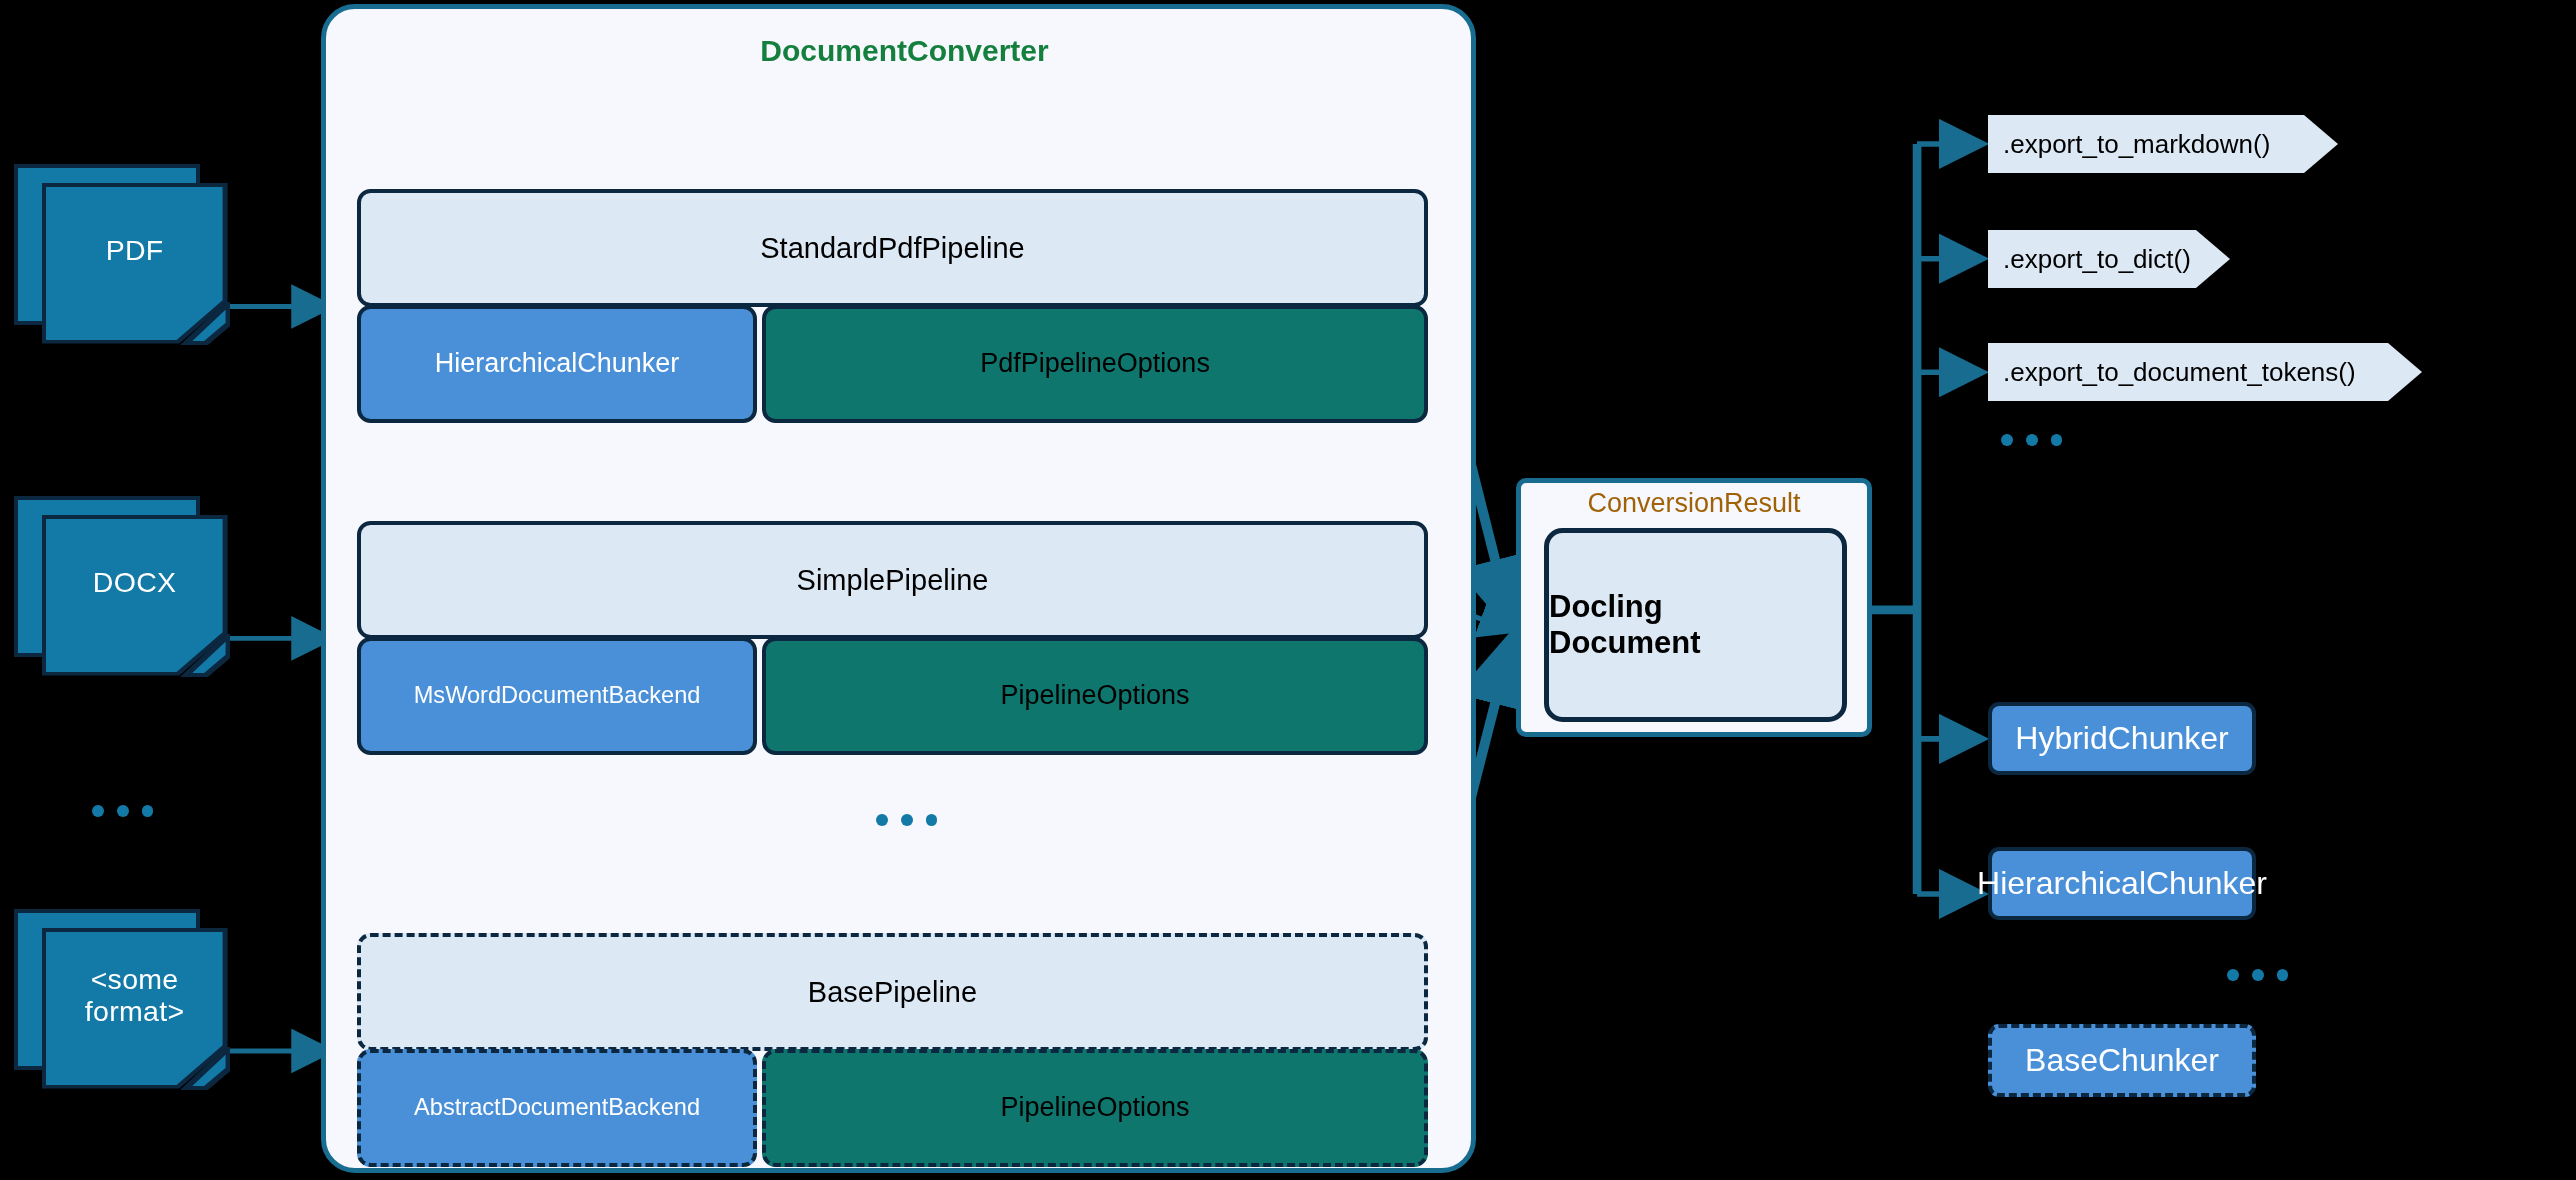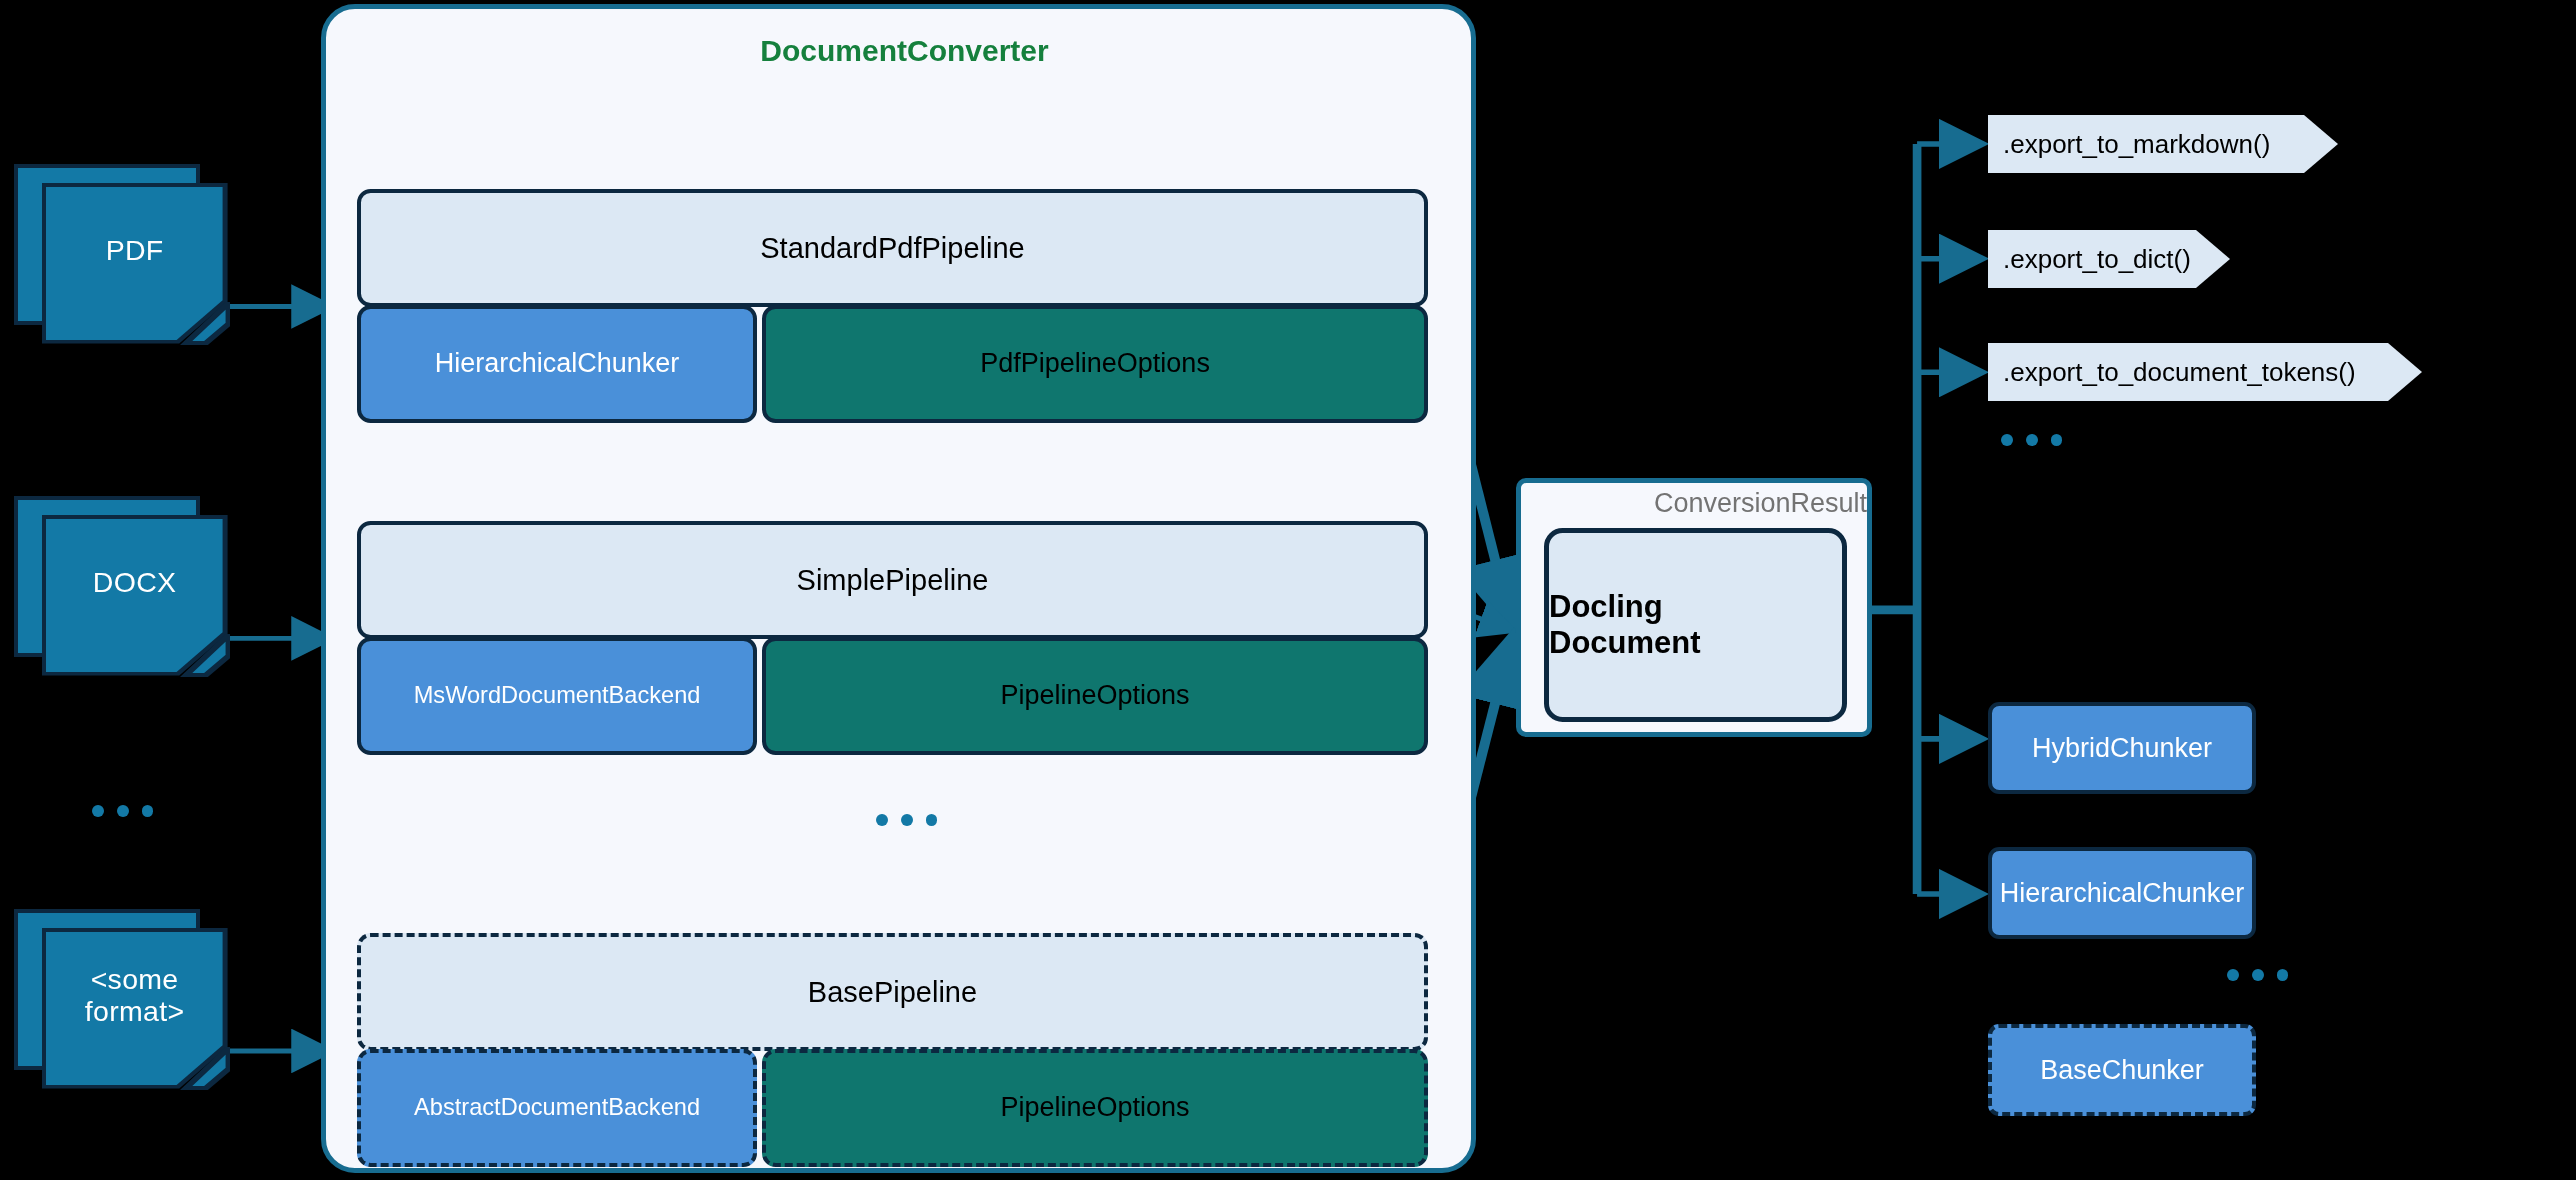--- a/index.html
+++ b/index.html
@@ -45,36 +45,36 @@
   .cell.options{width:669px;background:#0f766e;color:#000;margin-left:5px;}
   .dashed .pipe-head,.dashed .cell{border-style:dashed;}
 
   
   .dots{position:absolute;display:flex;gap:13px;align-items:center;}
   .dots i{display:block;width:11.8px;height:11.8px;border-radius:50%;background:#1379a6;}
 
   
   #conv-result{position:absolute;left:1516px;top:478px;width:356px;height:259px;
                background:#f6f8fd;border:5.6px solid #176c90;border-radius:10px;box-sizing:border-box;}
-  #conv-result-title{position:absolute;left:0;top:5px;width:100%;text-align:right;
-                     font-size:27px;color:#737373;}
+  #conv-result-title{position:absolute;left:0;top:5px;width:100%;text-align:center;
+                     font-size:27px;color:#a16207;}
   #docling-doc{position:absolute;left:23px;top:45px;width:303px;height:194px;
                background:#dce8f4;border:5px solid #0c2840;border-radius:18.6px;box-sizing:border-box;
                display:flex;flex-direction:column;align-items:flex-start;justify-content:center;
                font-size:31px;font-weight:bold;line-height:1.16;color:#000;text-align:center;}
 
   
   .chev{position:absolute;height:58px;background:#dce8f4;display:flex;align-items:center;
         padding-left:15px;box-sizing:border-box;font-size:26px;color:#000;white-space:nowrap;}
 
   
-  .chunker{position:absolute;width:268px;height:92px;background:#4a90d9;
+  .chunker{position:absolute;width:268px;height:73px;background:#4a90d9;
            border:4.3px solid #0c2840;border-radius:11.2px;box-sizing:border-box;
            display:flex;align-items:center;justify-content:center;
-           font-size:27px;color:#fff;}
+           font-size:32px;color:#fff;}
   .chunker.dashed-box{border-style:dashed;}
 </style>
 </head>
 <body>
 
 <div id="stage">
 
   <svg id="wires" viewBox="0 0 4152 1902">
     <defs>
       <marker id="ah" markerWidth="9" markerHeight="9" refX="7.2" refY="4.5" orient="auto">

